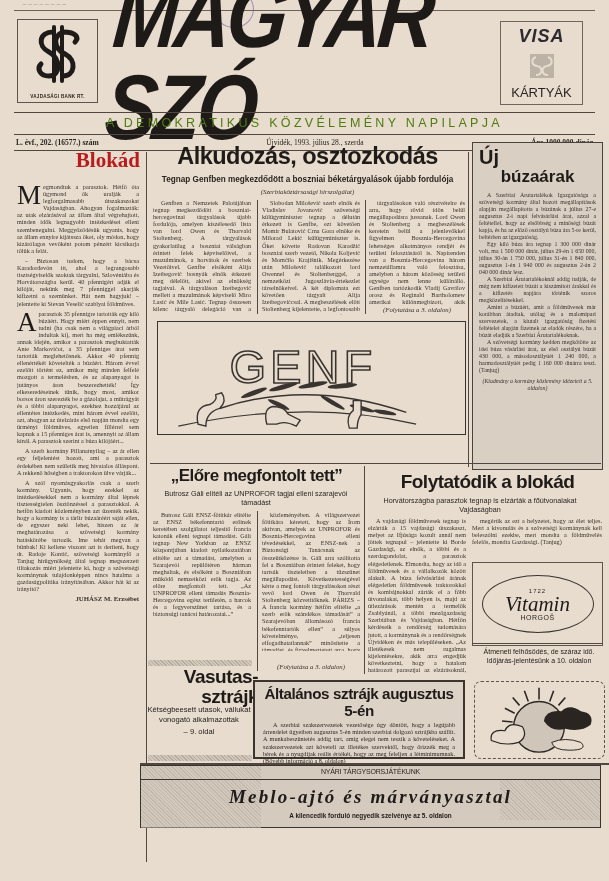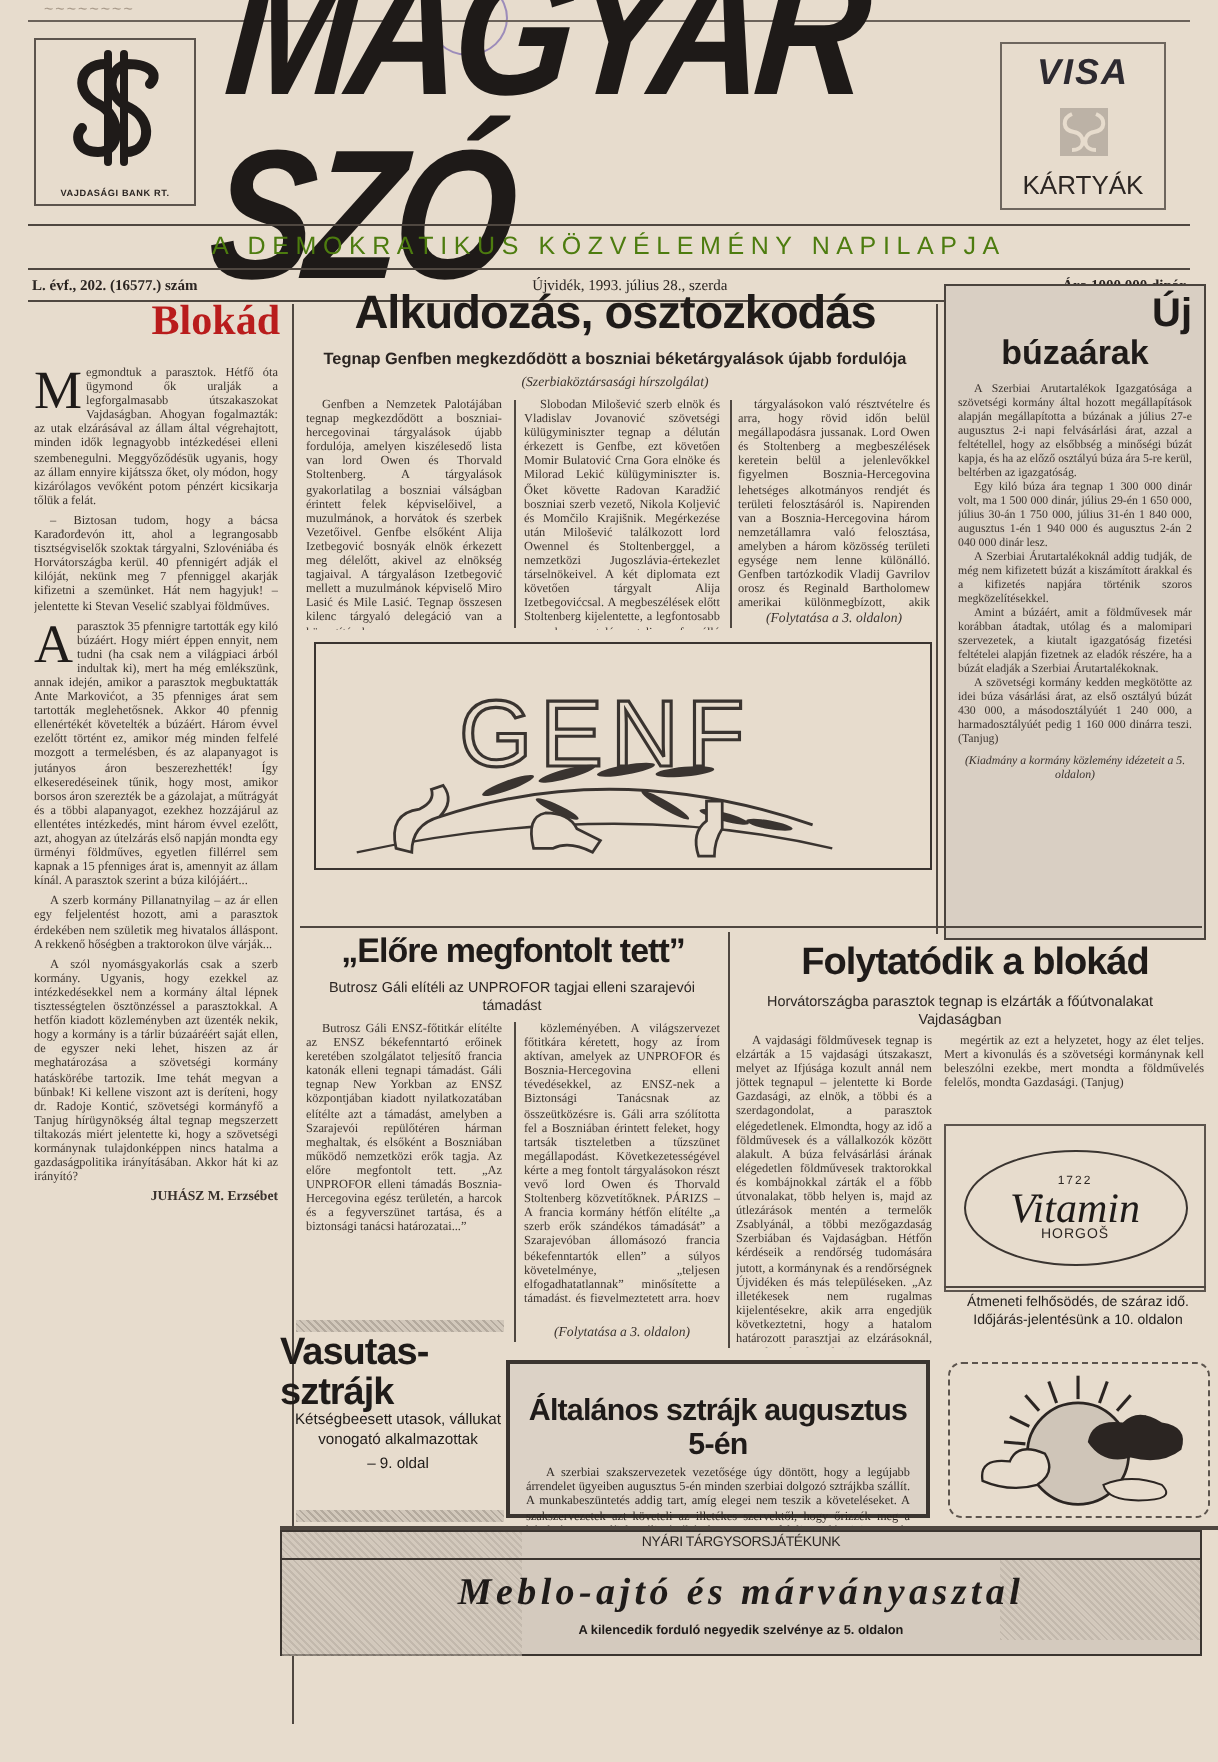--- a/index.html
+++ b/index.html
@@ -26,38 +26,38 @@
 .h-blokad{left:15px;top:148px;width:125px;text-align:right;font-weight:bold;font-size:21px;color:#b91c1c}
 .bodytext{font-size:6.2px;line-height:7.1px;text-align:justify;color:#3a322d;overflow:hidden}
 .drop{float:left;font-size:27px;line-height:23px;margin-right:2px;margin-top:1px;color:#1f1b19}
 .sans-h{font-family:"Liberation Sans",sans-serif;font-weight:bold;color:#1f1b19;letter-spacing:-.5px}
 .h-alku{left:150px;top:143px;width:315px;text-align:center;font-size:23.5px}
 .sub-alku{left:150px;top:175px;width:315px;text-align:center;font-family:"Liberation Sans",sans-serif;font-weight:bold;font-size:8.2px;color:#2b2522}
 .dateline{font-style:italic;font-size:6.8px;text-align:center;color:#3a322d}
 .cartoon{left:157px;top:321px;width:309px;height:114px;border:1px solid #3a3430}
 .cartoon svg{width:100%;height:100%}
 .sidebox{left:472px;top:142px;width:131px;height:328px;border:1px solid #4a433d;background:#d9cfc3;padding:4px 6px}
-.sidebox .h1{text-align:right;font-family:"Liberation Sans",sans-serif;font-weight:bold;font-size:20px;line-height:20px;color:#1f1b19}
+.sidebox .h1{text-align:left;font-family:"Liberation Sans",sans-serif;font-weight:bold;font-size:20px;line-height:20px;color:#1f1b19}
 .sidebox .h2{text-align:center;font-family:"Liberation Sans",sans-serif;font-weight:bold;font-size:17px;line-height:20px;color:#1f1b19;margin-bottom:5px}
 .h-elore{left:150px;top:466px;width:213px;text-align:center;font-size:17px}
 .sub-elore{left:156px;top:489px;width:200px;text-align:center;font-family:"Liberation Sans",sans-serif;font-size:7.2px;line-height:9px;color:#2b2522}
 .h-folyt{left:366px;top:471px;width:243px;text-align:center;font-size:19px}
 .sub-folyt{left:380px;top:496px;width:200px;text-align:center;font-family:"Liberation Sans",sans-serif;font-size:7.2px;line-height:9px;color:#2b2522}
 .vitamin{left:472px;top:562px;width:131px;height:84px;border:1px solid #5c544d;display:flex;align-items:center;justify-content:center}
 .vitamin .oval{width:112px;height:58px;border:1px solid #3a3430;border-radius:50%;display:flex;flex-direction:column;align-items:center;justify-content:center;position:relative}
 .vitamin .yr{font-family:"Liberation Sans",sans-serif;font-size:6px;letter-spacing:1px}
 .vitamin .vn{font-family:"Liberation Serif",serif;font-style:italic;font-size:21px;line-height:20px;color:#1f1b19}
 .vitamin .hg{font-family:"Liberation Sans",sans-serif;font-size:7px;letter-spacing:.5px}
 .weather-text{left:474px;top:647px;width:130px;text-align:center;font-family:"Liberation Sans",sans-serif;font-size:7px;line-height:9px;color:#1f1b19}
 .weather-box{left:474px;top:681px;width:131px;height:78px;border:1px dashed #5c544d;border-radius:7px}
 .weather-box svg{width:100%;height:100%}
 .stripe{background:repeating-linear-gradient(45deg,#b4aa9e 0 1px,#d2c8bb 1px 2.5px)}
-.h-vasut{left:140px;top:667px;width:118px;text-align:left;font-size:19px;line-height:20px}
+.h-vasut{left:140px;top:667px;width:118px;text-align:right;font-size:19px;line-height:20px}
 .sub-vasut{left:140px;top:705px;width:118px;text-align:center;font-family:"Liberation Sans",sans-serif;font-size:7.6px;line-height:10px;color:#1f1b19}
-.altalanos{left:253px;top:680px;width:212px;height:79px;border:2px solid #3b3530;background:#dcd2c6;padding:15px 8px}
+.altalanos{left:253px;top:680px;width:212px;height:79px;border:2px solid #3b3530;background:#dcd2c6;padding:3px 8px}
 .altalanos .t{text-align:center;font-family:"Liberation Sans",sans-serif;font-weight:bold;font-size:15.2px;letter-spacing:-.4px;color:#1f1b19}
 .altalanos .b{font-size:6.2px;line-height:7.2px;text-align:justify;color:#2f2925;margin-top:2px;text-indent:10px}
 .meblo{left:140px;top:765px;width:461px;height:63px;border:1px solid #3b3530;background:#d4cabe}
 .meblo .k{position:absolute;left:0;right:0;top:2px;text-align:center;font-family:"Liberation Sans",sans-serif;font-size:7px;letter-spacing:-.2px;color:#2b2522}
 .meblo .kl{position:absolute;left:0;right:0;top:13px;height:1px;background:#3b3530}
 .meblo .t{position:absolute;left:0;right:0;top:20px;text-align:center;font-family:"Liberation Serif",serif;font-style:italic;font-weight:bold;font-size:19px;letter-spacing:2.2px;color:#1f1b19}
 .meblo .s{position:absolute;left:0;right:0;top:46px;text-align:center;font-family:"Liberation Sans",sans-serif;font-weight:bold;font-size:6.4px;color:#1f1b19}
 .ital{font-style:italic;text-align:center}
 .sign{font-weight:bold;font-size:6.8px;text-align:right}
 </style>

